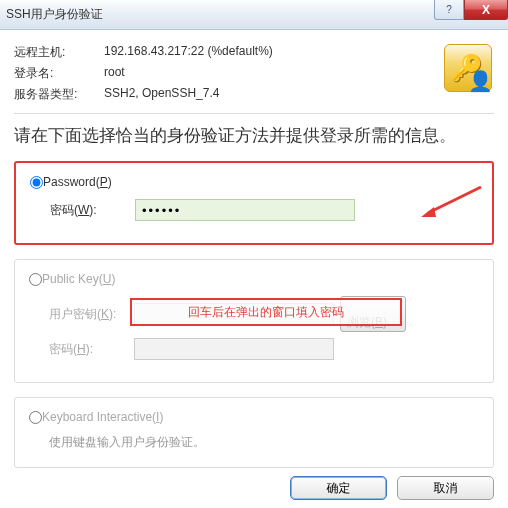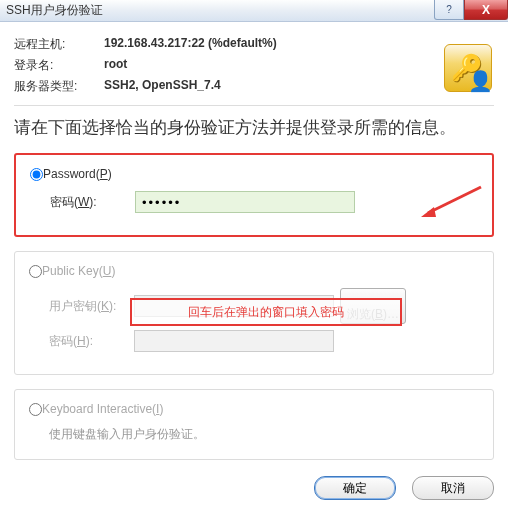--- a/index.html
+++ b/index.html
@@ -1,28 +1,28 @@
 <!DOCTYPE html>
 <html><head>
 <meta charset="utf-8">
 <style>
 * { box-sizing: border-box; margin: 0; padding: 0; font-family: "Microsoft YaHei", "SimSun", sans-serif; }
 body { width: 508px; height: 508px; background: #fff; overflow: hidden; position: relative; }
 
-.titlebar { height: 22px; background: linear-gradient(#fdfefe, #e8eef5 50%, #d8e3f0); border-bottom: 1px solid #b8c7db; display: flex; align-items: center; padding: 0 6px; font-size: 12px; position: relative; }
+.titlebar { height: 30px; background: linear-gradient(#fdfefe, #e8eef5 50%, #d8e3f0); border-bottom: 1px solid #b8c7db; display: flex; align-items: center; padding: 0 6px; font-size: 12px; position: relative; }
 .titlebar .title { flex: 1; color: #333; }
 .winbtns { position: absolute; right: 0; top: 0; display: flex; height: 20px; }
 .winbtn { width: 30px; height: 20px; border: 1px solid #8aa3c2; border-top: none; background: linear-gradient(#f3f7fc, #d5e2f1); display: flex; align-items: center; justify-content: center; font-size: 10px; color: #3a537a; }
 .winbtn.help { border-radius: 0 0 0 3px; }
 .winbtn.close { background: linear-gradient(#f1a0a0, #d96060 45%, #c83232 55%, #b42020); color: #fff; border-color: #a03030; border-radius: 0 0 3px 0; width: 44px; font-size: 12px; font-weight: bold; }
 
 .content { padding: 10px 14px; font-size: 12px; color: #333; }
 .row { display: flex; margin: 4px 0; }
 .row .lbl { width: 90px; }
-.row .val { font-weight: bold; }
+.row .val { font-weight: normal; }
 .keyicon { position: absolute; right: 16px; top: 44px; width: 48px; height: 48px; background: linear-gradient(#fdf6e3, #f5d76e 40%, #e8b923); border-radius: 6px; display: flex; align-items: center; justify-content: center; font-size: 26px; border: 1px solid #d4a017; }
 .keyicon::after { content: "👤"; position: absolute; bottom: -2px; right: -2px; font-size: 20px; }
 
 .sep { border: none; border-top: 1px solid #ddd; margin: 10px 0; }
 .instr { font-size: 17px; margin: 6px 0 14px; }
 
 .group { border: 1px solid #dcdcdc; border-radius: 3px; padding: 12px 14px 16px; margin-bottom: 14px; position: relative; }
 .group.redbox { border: 2px solid #e53935; }
 .radio-row { display: flex; align-items: center; margin-bottom: 10px; font-size: 12px; }
 .radio-row input[type=radio] { width: 13px; height: 13px; }
@@ -34,21 +34,21 @@
 .desc { margin-left: 20px; color: #999; font-size: 12px; }
 
 .disabled { color: #aaa; }
 .underline { text-decoration: underline; }
 
 .annotation { position: absolute; left: 130px; top: 298px; border: 2px solid #e53935; width: 272px; height: 28px; display: flex; align-items: center; justify-content: center; color: #e53935; font-size: 12px; font-weight: 400; background: rgba(255,255,255,0.7); z-index: 5; }
 .arrow { position: absolute; right: 22px; top: 185px; width: 70px; height: 40px; z-index: 4; }
 .arrow svg { width: 100%; height: 100%; }
 
 .footer { position: absolute; bottom: 8px; right: 14px; display: flex; gap: 10px; }
-.footer button { width: 82px; height: 24px; font-size: 12px; background: linear-gradient(#fdfdfd,#e6e6e6); border: 1px solid #a0a0a0; border-radius: 11px; margin-left: 6px; }
+.footer button { width: 97px; height: 24px; font-size: 12px; background: linear-gradient(#fdfdfd,#e6e6e6); border: 1px solid #a0a0a0; border-radius: 5px; }
 .footer button.primary { border: 1px solid #3e7ac1; box-shadow: 0 0 0 1px #8ab5e8 inset; }
 </style>
 </head>
 <body>
 
 <div class="titlebar">
   <span class="title">SSH用户身份验证</span>
   <div class="winbtns">
     <div class="winbtn help">?</div>
     <div class="winbtn close">X</div>

